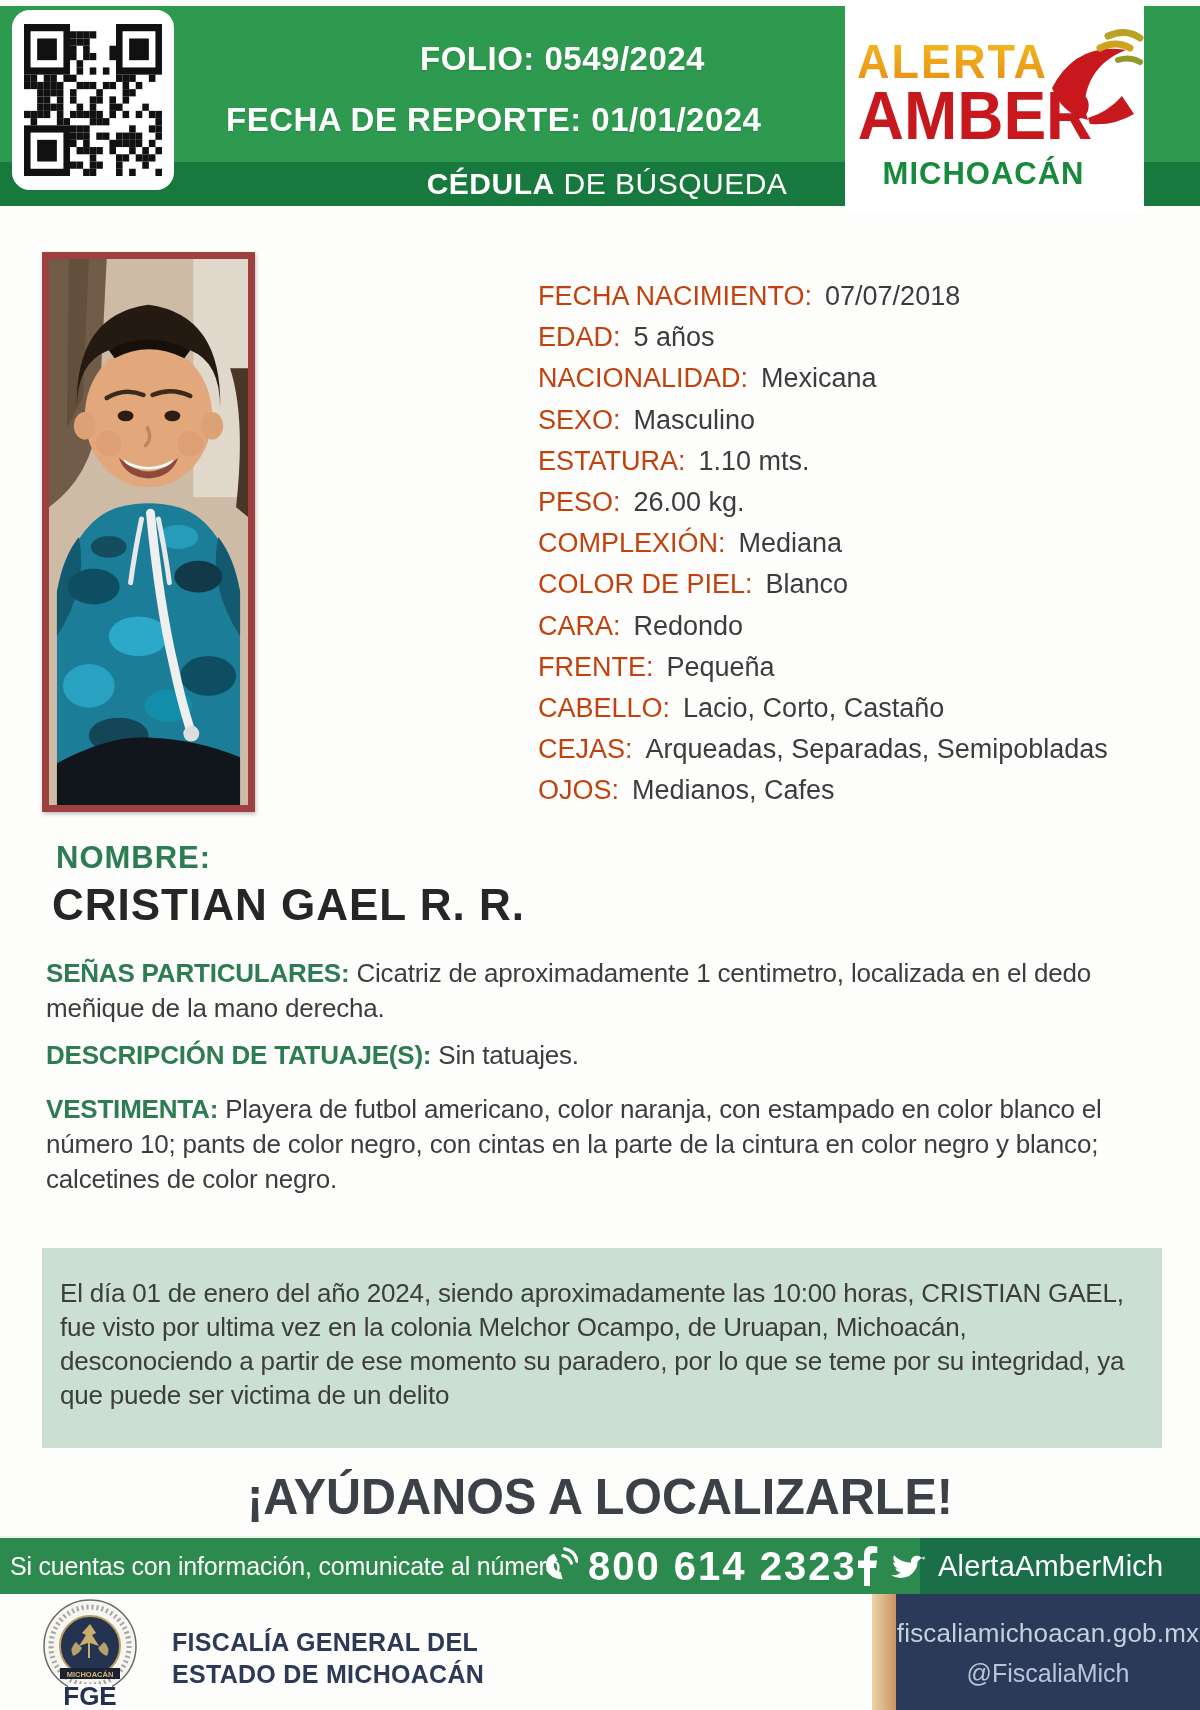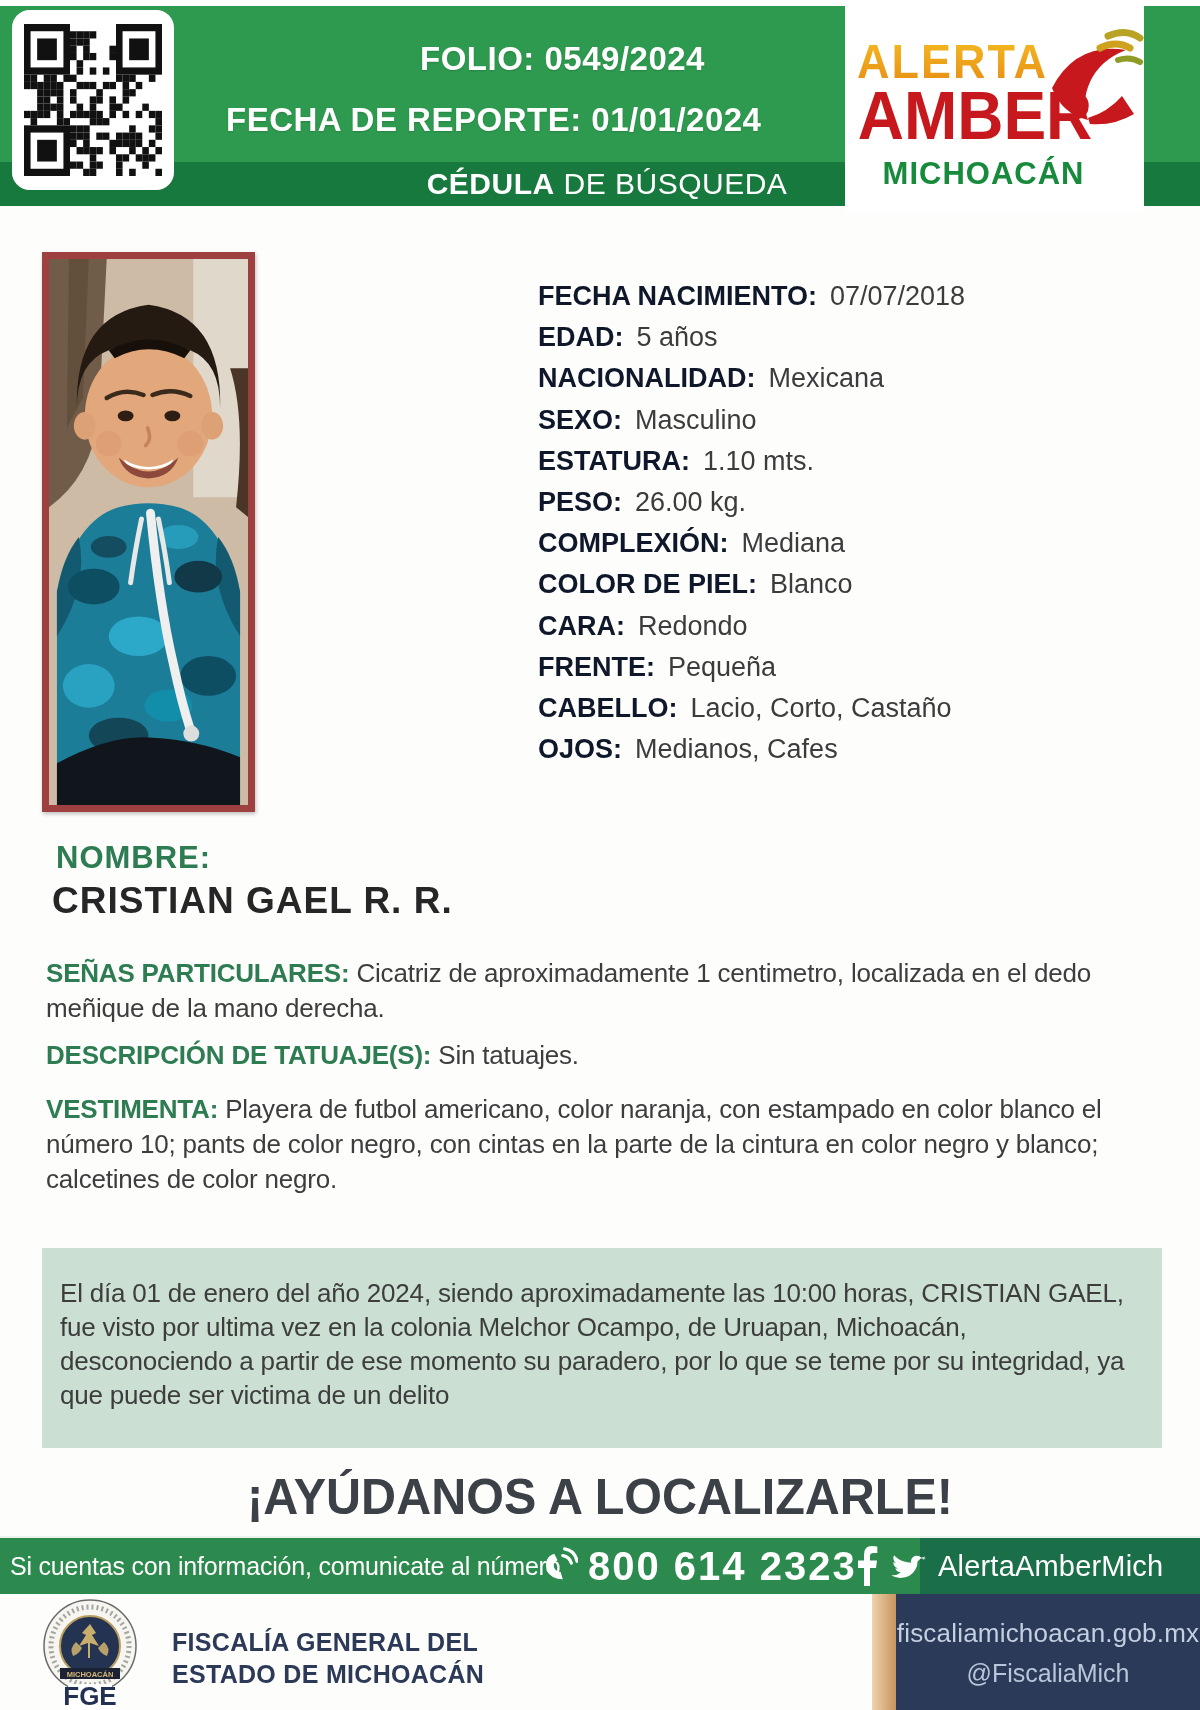--- a/index.html
+++ b/index.html
@@ -59,26 +59,26 @@
   
   .photo-frame {
     position:absolute; left:42px; top:252px; width:213px; height:560px;
     border:7px solid #9e4040; background:#cdbba6; box-shadow:1px 2px 4px rgba(0,0,0,.25);
   }
   .photo-frame svg { width:100%; height:100%; display:block; }
 
   
   .fields { position:absolute; left:538px; top:281px; }
   .field-row { height:41.2px; font-size:27px; white-space:nowrap; }
-  .field-label { color:#0f172a; font-weight:bold; margin-right:13px; }
+  .field-label { color:#c2410c; font-weight:normal; margin-right:13px; }
   .field-value { color:#3c3c3c; }
 
   
   .nombre-label { position:absolute; left:56px; top:840px; font-size:31px; font-weight:bold; color:#2d7c52; letter-spacing:1px; }
-  .nombre-value { position:absolute; left:52px; top:880px; font-size:37px; font-weight:bold; color:#262626; letter-spacing:1px; }
+  .nombre-value { position:absolute; left:52px; top:880px; font-size:44px; font-weight:bold; color:#262626; letter-spacing:1px; }
 
   
   .section-p {
     position:absolute; left:46px; width:1128px; font-size:26px; line-height:35px;
     color:#3d3d3d; letter-spacing:-.2px;
   }
   .section-label { color:#2d7c52; font-weight:bold; }
   .p-senas { top:956px; }
   .p-tatuajes { top:1038px; }
   .p-vestimenta { top:1092px; }
@@ -355,20 +355,21 @@
     <div class="field-row"><span class="field-label">EDAD:</span><span class="field-value">5 años</span></div>
     <div class="field-row"><span class="field-label">NACIONALIDAD:</span><span class="field-value">Mexicana</span></div>
     <div class="field-row"><span class="field-label">SEXO:</span><span class="field-value">Masculino</span></div>
     <div class="field-row"><span class="field-label">ESTATURA:</span><span class="field-value">1.10 mts.</span></div>
     <div class="field-row"><span class="field-label">PESO:</span><span class="field-value">26.00 kg.</span></div>
     <div class="field-row"><span class="field-label">COMPLEXIÓN:</span><span class="field-value">Mediana</span></div>
     <div class="field-row"><span class="field-label">COLOR DE PIEL:</span><span class="field-value">Blanco</span></div>
     <div class="field-row"><span class="field-label">CARA:</span><span class="field-value">Redondo</span></div>
     <div class="field-row"><span class="field-label">FRENTE:</span><span class="field-value">Pequeña</span></div>
     <div class="field-row"><span class="field-label">CABELLO:</span><span class="field-value">Lacio, Corto, Castaño</span></div>
+    <div class="field-row"><span class="field-label">CEJAS:</span><span class="field-value">Arqueadas, Separadas, Semipobladas</span></div>
     <div class="field-row"><span class="field-label">OJOS:</span><span class="field-value">Medianos, Cafes</span></div>
   </div>
 
   <div class="nombre-label">NOMBRE:</div>
   <div class="nombre-value">CRISTIAN GAEL R. R.</div>
 
   <p class="section-p p-senas"><span class="section-label">SEÑAS PARTICULARES:</span><span> Cicatriz de aproximadamente 1 centimetro, localizada en el dedo meñique de la mano derecha.</span></p>
 
   <p class="section-p p-tatuajes"><span class="section-label">DESCRIPCIÓN DE TATUAJE(S):</span><span> Sin tatuajes.</span></p>
 

